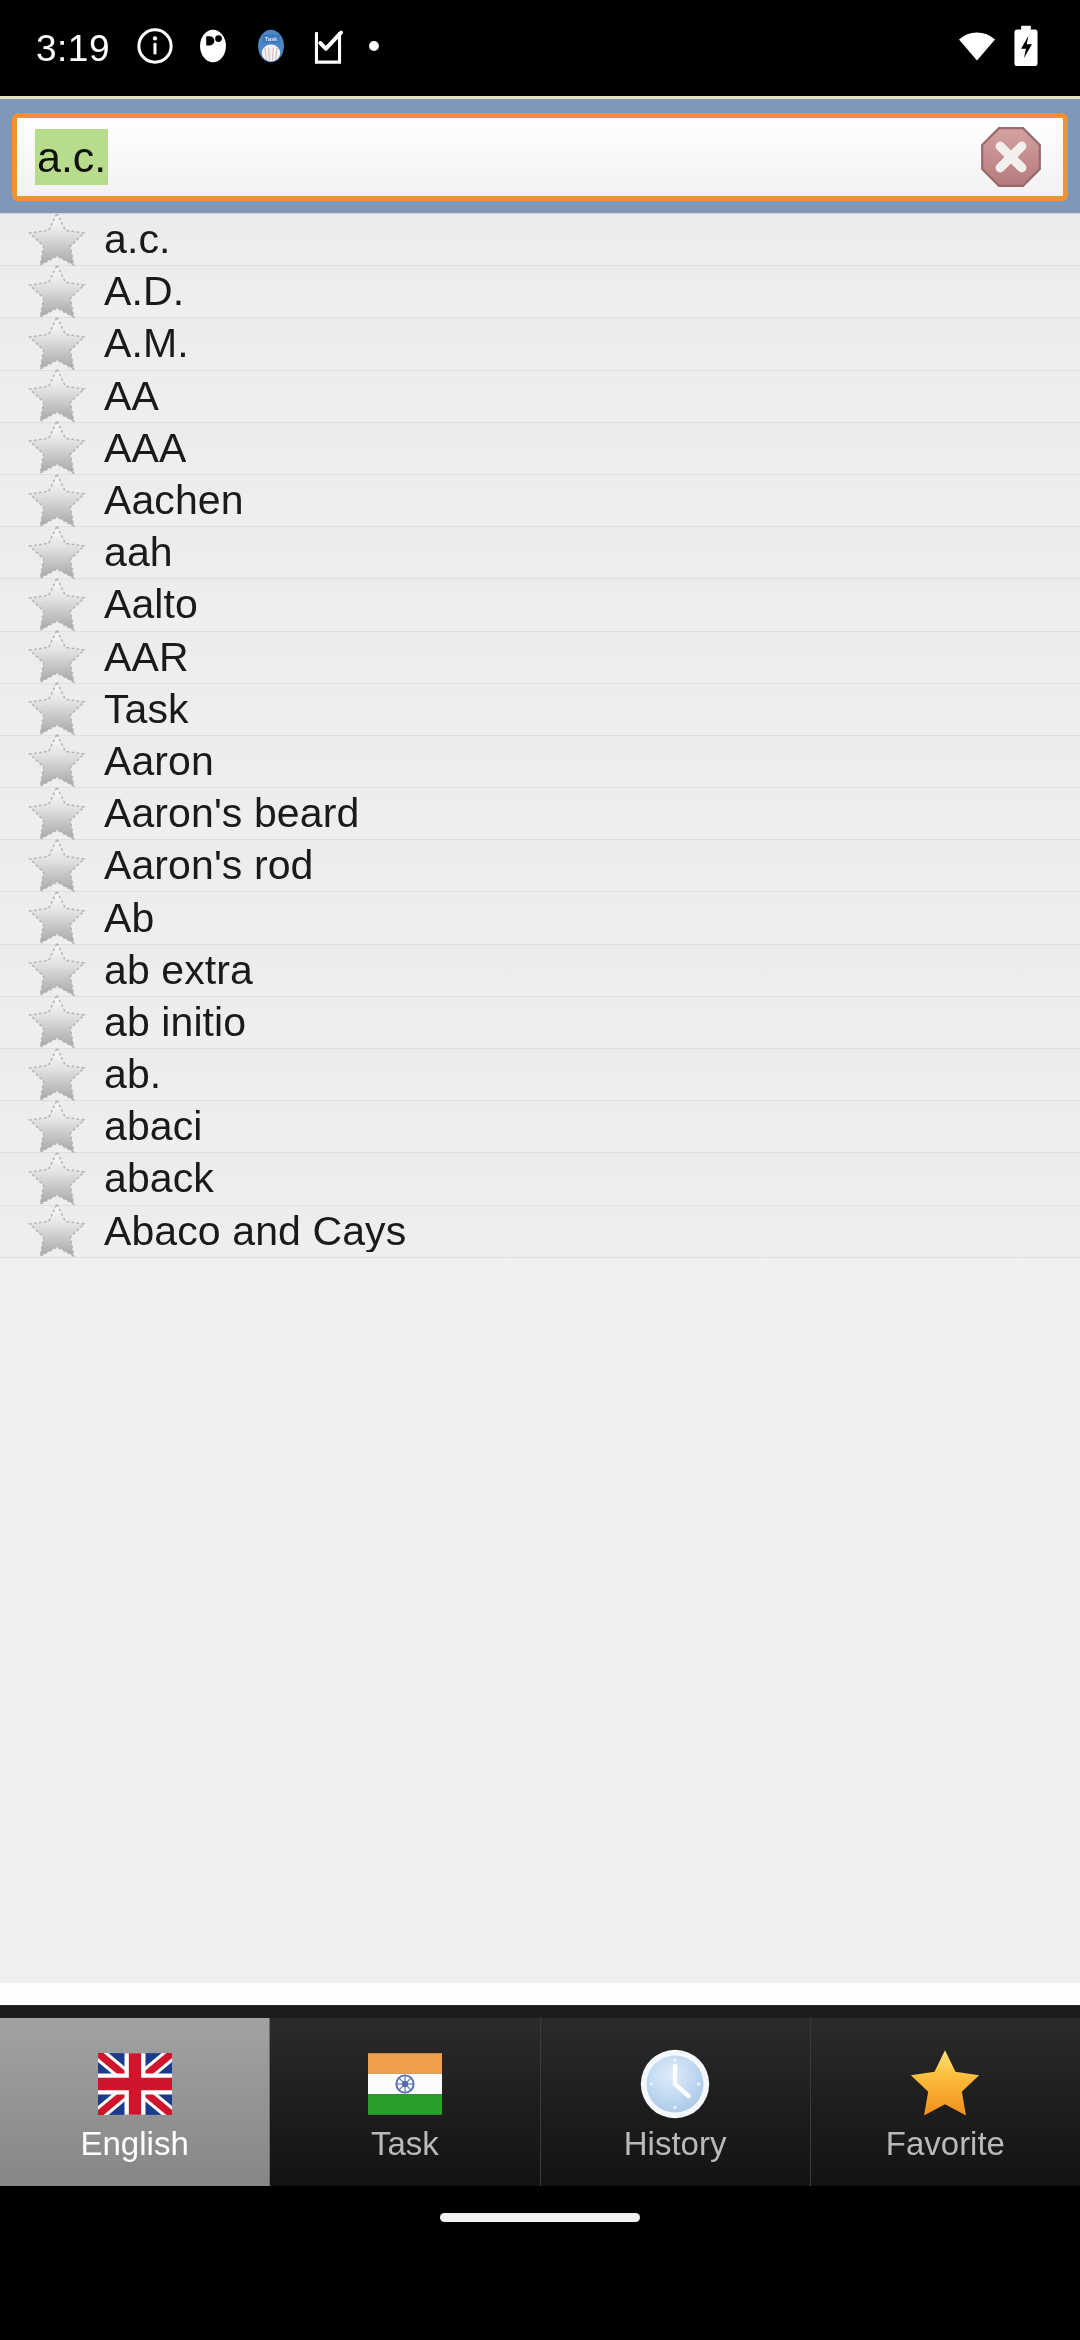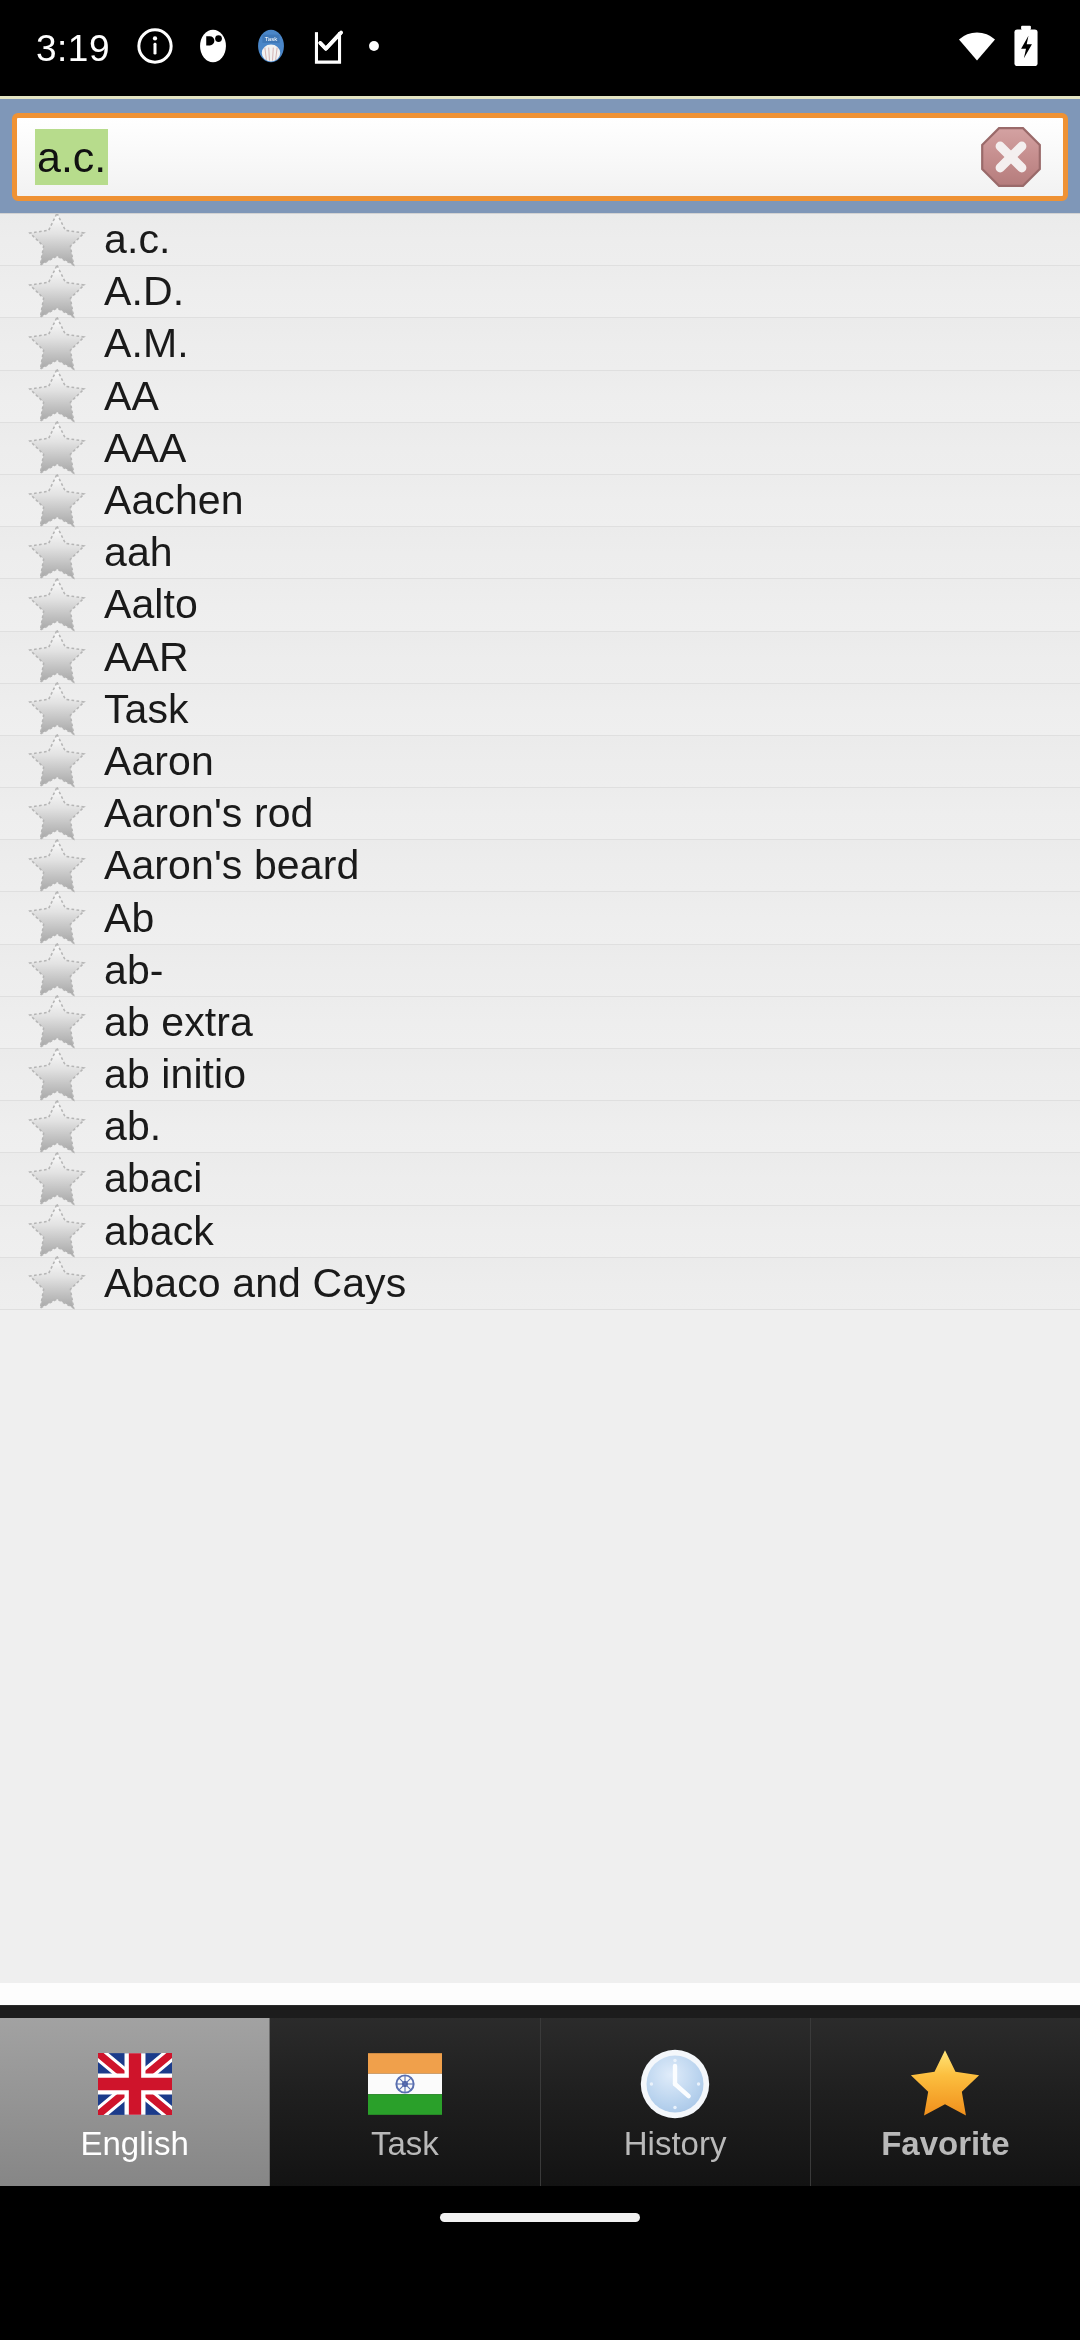--- a/index.html
+++ b/index.html
@@ -155,21 +155,21 @@
     display: flex;
     flex-direction: column;
     align-items: center;
     justify-content: center;
     background: linear-gradient(to bottom, #2b2b2b 0%, #1f1f1f 45%, #131313 100%);
     border-right: 1px solid #3a3a3a;
     cursor: pointer;
     position: relative;
     margin-top: 12px;
   }
-  .tab:last-child { border-right: none; font-weight: bold; }
+  .tab:last-child { border-right: none; }
   .tab.selected {
     background: linear-gradient(to bottom, #a2a2a2 0%, #949494 50%, #868686 100%);
     border-right: 1px solid #6d6d6d;
   }
   .tab-icon {
     width: 88px;
     height: 78px;
     display: flex;
     align-items: center;
     justify-content: center;
@@ -358,39 +358,33 @@
       <div class="row">
         <span class="row-star"><svg width="62" height="62" viewBox="0 0 32 32">
             <path d="M16 2.2 L20.3 11 L30 12.4 L22.9 19.2 L24.6 28.9 L16 24.3 L7.4 28.9 L9.1 19.2 L2 12.4 L11.7 11 Z" fill="url(#starGray)" stroke="#b5b5b5" stroke-width="0.8" stroke-dasharray="1.4 1.2"></path>
           </svg></span>
         <span class="row-label">Aaron</span>
       </div>
       <div class="row">
         <span class="row-star"><svg width="62" height="62" viewBox="0 0 32 32">
             <path d="M16 2.2 L20.3 11 L30 12.4 L22.9 19.2 L24.6 28.9 L16 24.3 L7.4 28.9 L9.1 19.2 L2 12.4 L11.7 11 Z" fill="url(#starGray)" stroke="#b5b5b5" stroke-width="0.8" stroke-dasharray="1.4 1.2"></path>
           </svg></span>
+        <span class="row-label">Aaron's beard</span>
+      </div>
+      <div class="row">
+        <span class="row-star"><svg width="62" height="62" viewBox="0 0 32 32">
+            <path d="M16 2.2 L20.3 11 L30 12.4 L22.9 19.2 L24.6 28.9 L16 24.3 L7.4 28.9 L9.1 19.2 L2 12.4 L11.7 11 Z" fill="url(#starGray)" stroke="#b5b5b5" stroke-width="0.8" stroke-dasharray="1.4 1.2"></path>
+          </svg></span>
         <span class="row-label">Aaron's rod</span>
       </div>
       <div class="row">
         <span class="row-star"><svg width="62" height="62" viewBox="0 0 32 32">
             <path d="M16 2.2 L20.3 11 L30 12.4 L22.9 19.2 L24.6 28.9 L16 24.3 L7.4 28.9 L9.1 19.2 L2 12.4 L11.7 11 Z" fill="url(#starGray)" stroke="#b5b5b5" stroke-width="0.8" stroke-dasharray="1.4 1.2"></path>
           </svg></span>
-        <span class="row-label">Aaron's beard</span>
-      </div>
-      <div class="row">
-        <span class="row-star"><svg width="62" height="62" viewBox="0 0 32 32">
-            <path d="M16 2.2 L20.3 11 L30 12.4 L22.9 19.2 L24.6 28.9 L16 24.3 L7.4 28.9 L9.1 19.2 L2 12.4 L11.7 11 Z" fill="url(#starGray)" stroke="#b5b5b5" stroke-width="0.8" stroke-dasharray="1.4 1.2"></path>
-          </svg></span>
         <span class="row-label">Ab</span>
-      </div>
-      <div class="row">
-        <span class="row-star"><svg width="62" height="62" viewBox="0 0 32 32">
-            <path d="M16 2.2 L20.3 11 L30 12.4 L22.9 19.2 L24.6 28.9 L16 24.3 L7.4 28.9 L9.1 19.2 L2 12.4 L11.7 11 Z" fill="url(#starGray)" stroke="#b5b5b5" stroke-width="0.8" stroke-dasharray="1.4 1.2"></path>
-          </svg></span>
-        <span class="row-label">ab-</span>
       </div>
       <div class="row">
         <span class="row-star"><svg width="62" height="62" viewBox="0 0 32 32">
             <path d="M16 2.2 L20.3 11 L30 12.4 L22.9 19.2 L24.6 28.9 L16 24.3 L7.4 28.9 L9.1 19.2 L2 12.4 L11.7 11 Z" fill="url(#starGray)" stroke="#b5b5b5" stroke-width="0.8" stroke-dasharray="1.4 1.2"></path>
           </svg></span>
         <span class="row-label">ab extra</span>
       </div>
       <div class="row">
         <span class="row-star"><svg width="62" height="62" viewBox="0 0 32 32">
             <path d="M16 2.2 L20.3 11 L30 12.4 L22.9 19.2 L24.6 28.9 L16 24.3 L7.4 28.9 L9.1 19.2 L2 12.4 L11.7 11 Z" fill="url(#starGray)" stroke="#b5b5b5" stroke-width="0.8" stroke-dasharray="1.4 1.2"></path>

